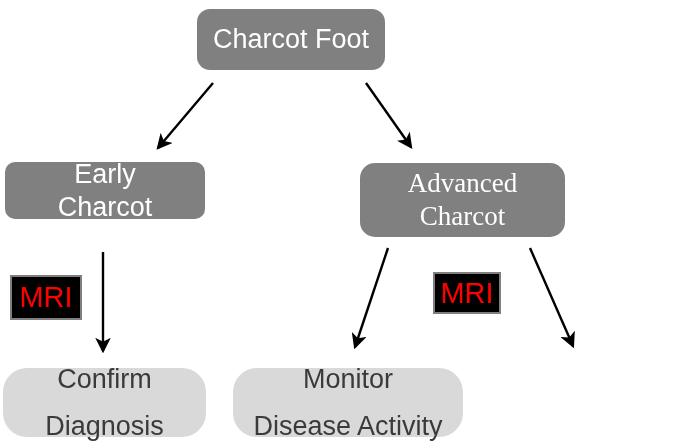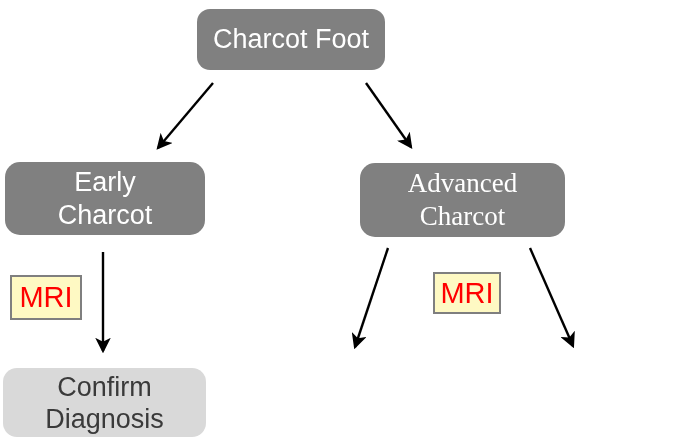--- a/index.html
+++ b/index.html
@@ -34,39 +34,39 @@
   .node--branch {
     background: var(--node_fill, #808080);
     color: var(--node_text, #ffffff);
     border-radius: 15px;
     font-size: 27px;
     line-height: 33px;
   }
   .node--leaf {
     background: var(--leaf_fill, #d9d9d9);
     color: var(--leaf_text, #3a3a3a);
-    border-radius: 14px;
+    border-radius: 24px;
     font-size: 27px;
-    line-height: 32px;
+    line-height: 47px;
   }
   .mri-box {
     position: absolute;
     display: flex;
     align-items: center;
     justify-content: center;
     box-sizing: border-box;
-    background: #fef9c3;
+    background: #000000;
     border: 2px solid var(--mri_border, #7f7f7f);
     color: var(--mri_text, #ff0000);
     font-size: 29px;
     line-height: 1;
   }
   
   #node-root     { left: 197px; top: 9px;   width: 188px; height: 61px; border-radius: 13px; }
-  #node-early    { left: 5px;   top: 162px; width: 200px; height: 73px; }
+  #node-early    { left: 5px;   top: 162px; width: 200px; height: 57px; border-radius: 10px; }
   #node-advanced { left: 360px; top: 163px; width: 205px; height: 74px; font-family: Liberation Serif, serif; }
   #node-confirm  { left: 3px;   top: 368px; width: 203px; height: 69px; }
   #node-monitor  { left: 233px; top: 368px; width: 230px; height: 69px; }
   #node-detect   { left: 471px; top: 368px; width: 209px; height: 69px; }
   #mri-left      { left: 10px;  top: 275px; width: 72px;  height: 45px; }
   #mri-right     { left: 433px; top: 272px; width: 68px;  height: 42px; }
 </style>
 </head>
 <body>
 
@@ -95,15 +95,17 @@
   <div id="node-advanced" class="node node--branch">Advanced
 Charcot</div>
 
   <div id="mri-left" class="mri-box">MRI</div>
 
   <div id="mri-right" class="mri-box">MRI</div>
 
   <div id="node-confirm" class="node node--leaf">Confirm
 Diagnosis</div>
 
+  <div id="node-monitor" class="node node--leaf">Monitor
+Disease Activity</div>
 
 
 </div>
 
 </body></html>

